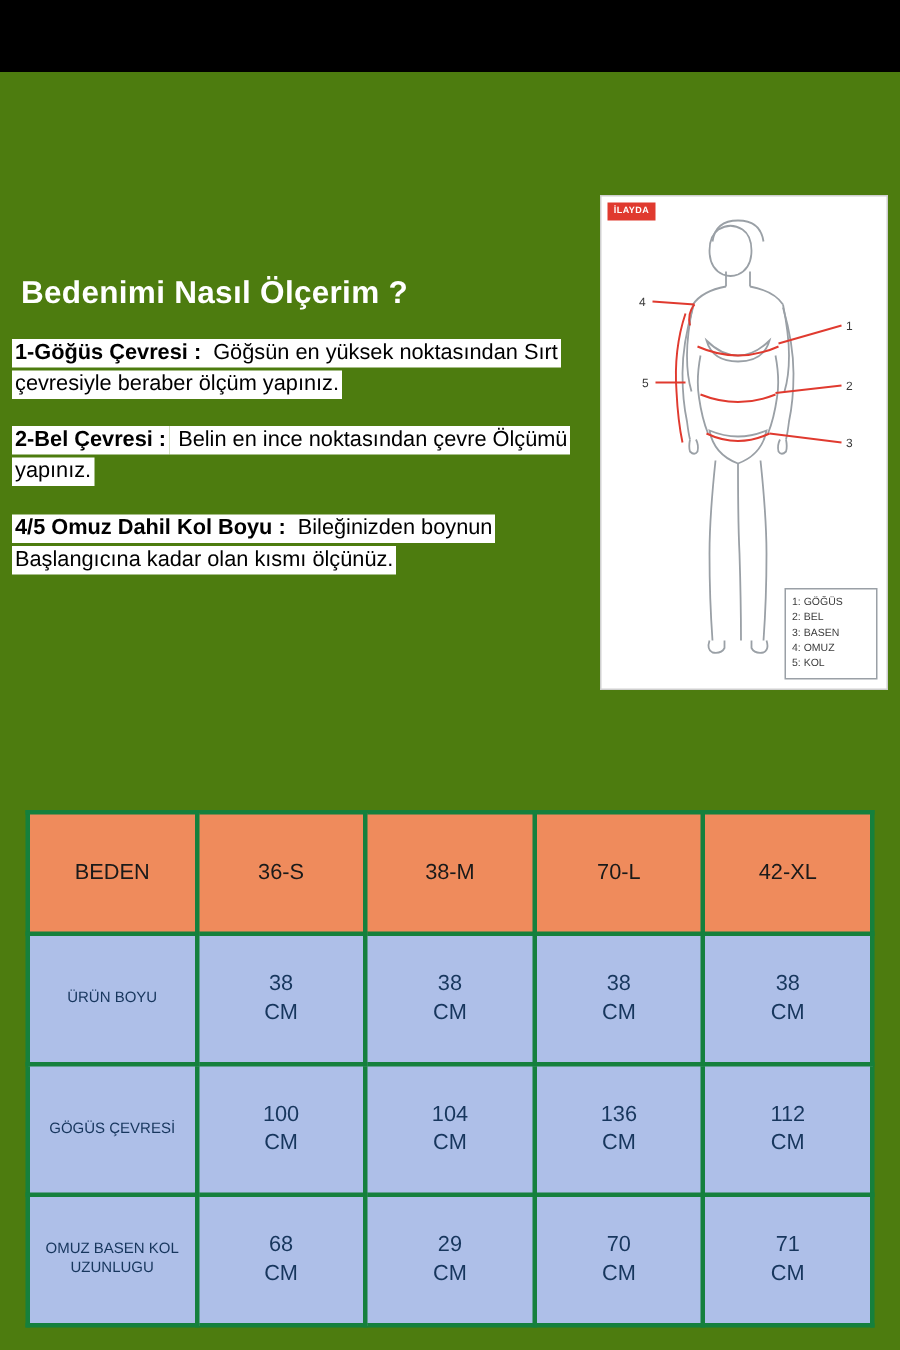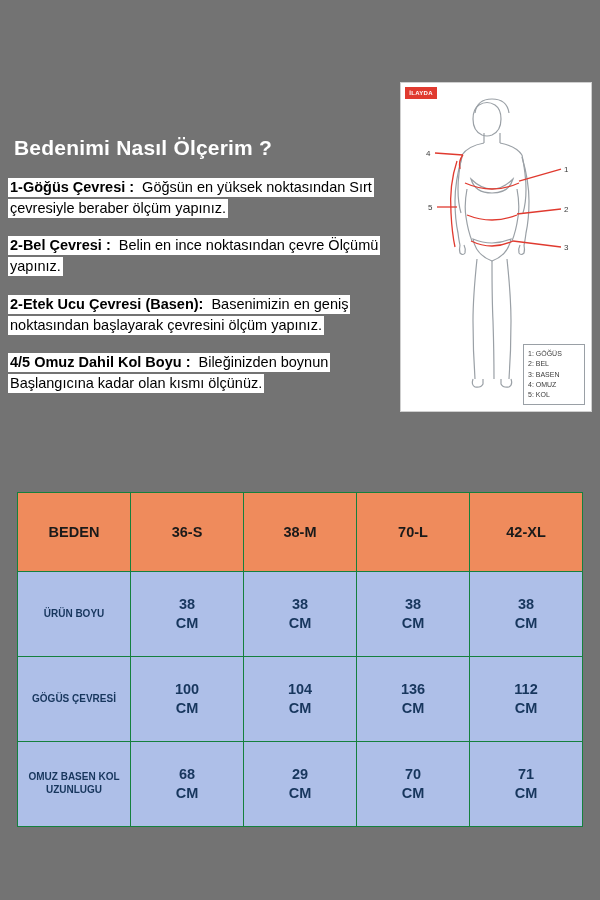--- a/index.html
+++ b/index.html
@@ -12,21 +12,22 @@
     height: 900px;
     position: relative;
     font-family: "Liberation Sans", sans-serif;
     color: #ffffff;
     overflow: hidden;
   }
 
   .page {
     position: absolute;
     inset: 0;
-    background: #737373;
+    background: #4d7c0f;
+    margin-top: 48px;
   }
 
   
   .heading {
     position: absolute;
     left: 14px;
     top: 122px;
     font-size: 21px;
     font-weight: bold;
     color: #ffffff;
@@ -117,26 +118,26 @@
     top: 492px;
     width: 566px;
   }
   table.sizes {
     width: 100%;
     border-collapse: collapse;
     table-layout: fixed;
   }
   table.sizes th,
   table.sizes td {
-    border: 1px solid #15803d;
+    border: 3px solid #15803d;
     text-align: center;
     vertical-align: middle;
     color: #17365d;
     font-size: 14.5px;
-    font-weight: bold;
+    font-weight: normal;
     line-height: 1.28;
   }
   table.sizes thead th {
     background: #ef8b5c;
     height: 76px;
     color: #1a1a1a;
     font-size: 14.5px;
   }
   table.sizes tbody td {
     background: #aebfe8;
@@ -162,23 +163,20 @@
   <div class="textblock">
 
     <p class="para">
       <span class="lead">1-Göğüs Çevresi :</span><span class="rest"> Göğsün en yüksek noktasından Sırt çevresiyle beraber ölçüm yapınız.</span>
     </p>
 
     <p class="para">
       <span class="lead">2-Bel Çevresi :</span><span class="rest"> Belin en ince noktasından çevre Ölçümü yapınız.</span>
     </p>
 
-    <p class="para">
-      <span class="lead">2-Etek Ucu Çevresi (Basen):</span><span class="rest"> Basenimizin en geniş noktasından başlayarak çevresini ölçüm yapınız.</span>
-    </p>
 
     <p class="para">
       <span class="lead">4/5 Omuz Dahil Kol Boyu :</span><span class="rest"> Bileğinizden boynun Başlangıcına kadar olan kısmı ölçünüz.</span>
     </p>
 
   </div>
 
   <div class="figure">
     <div class="brand">İLAYDA</div>
 

